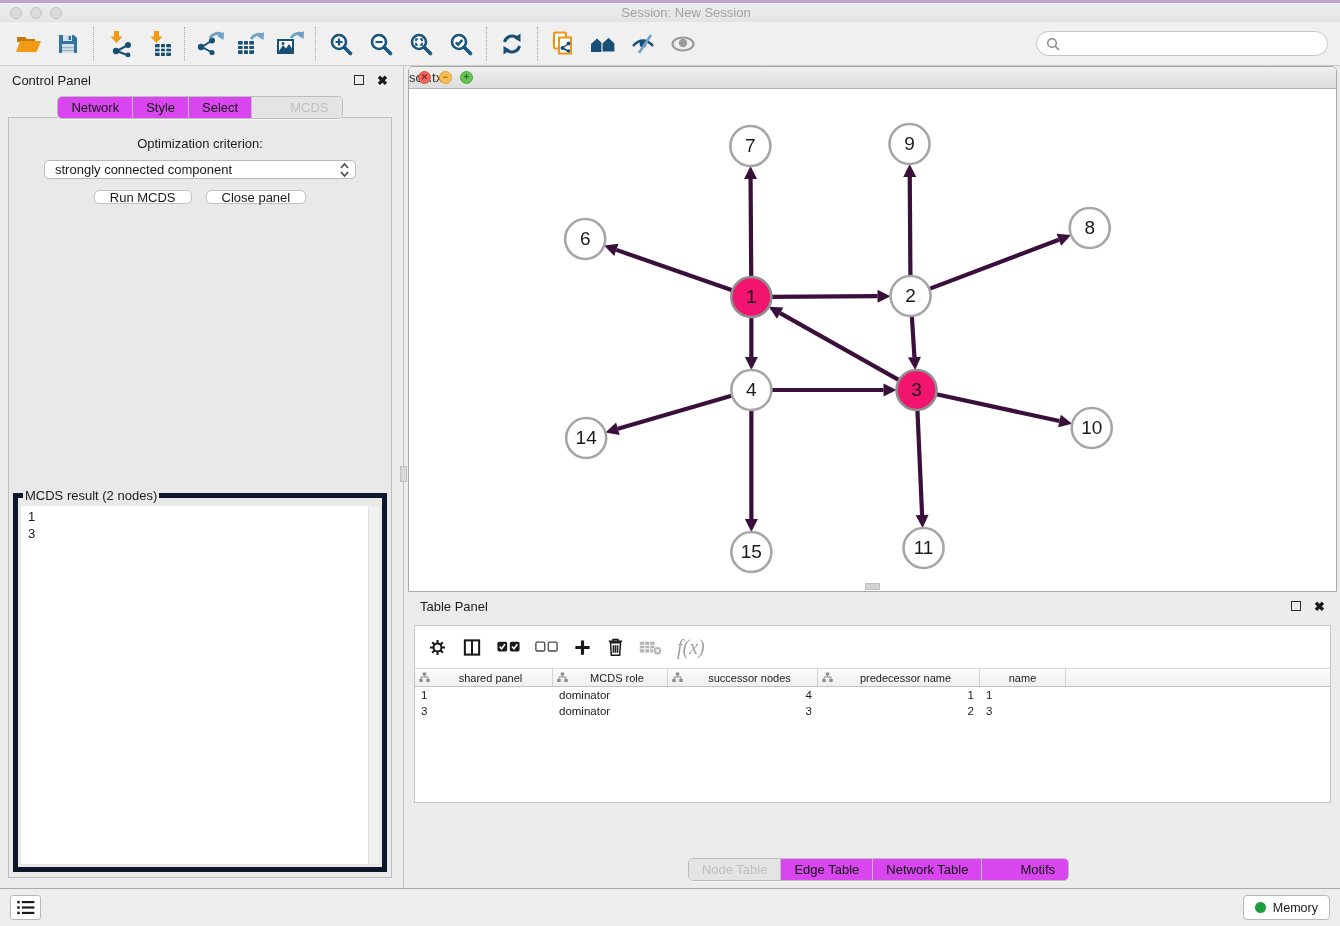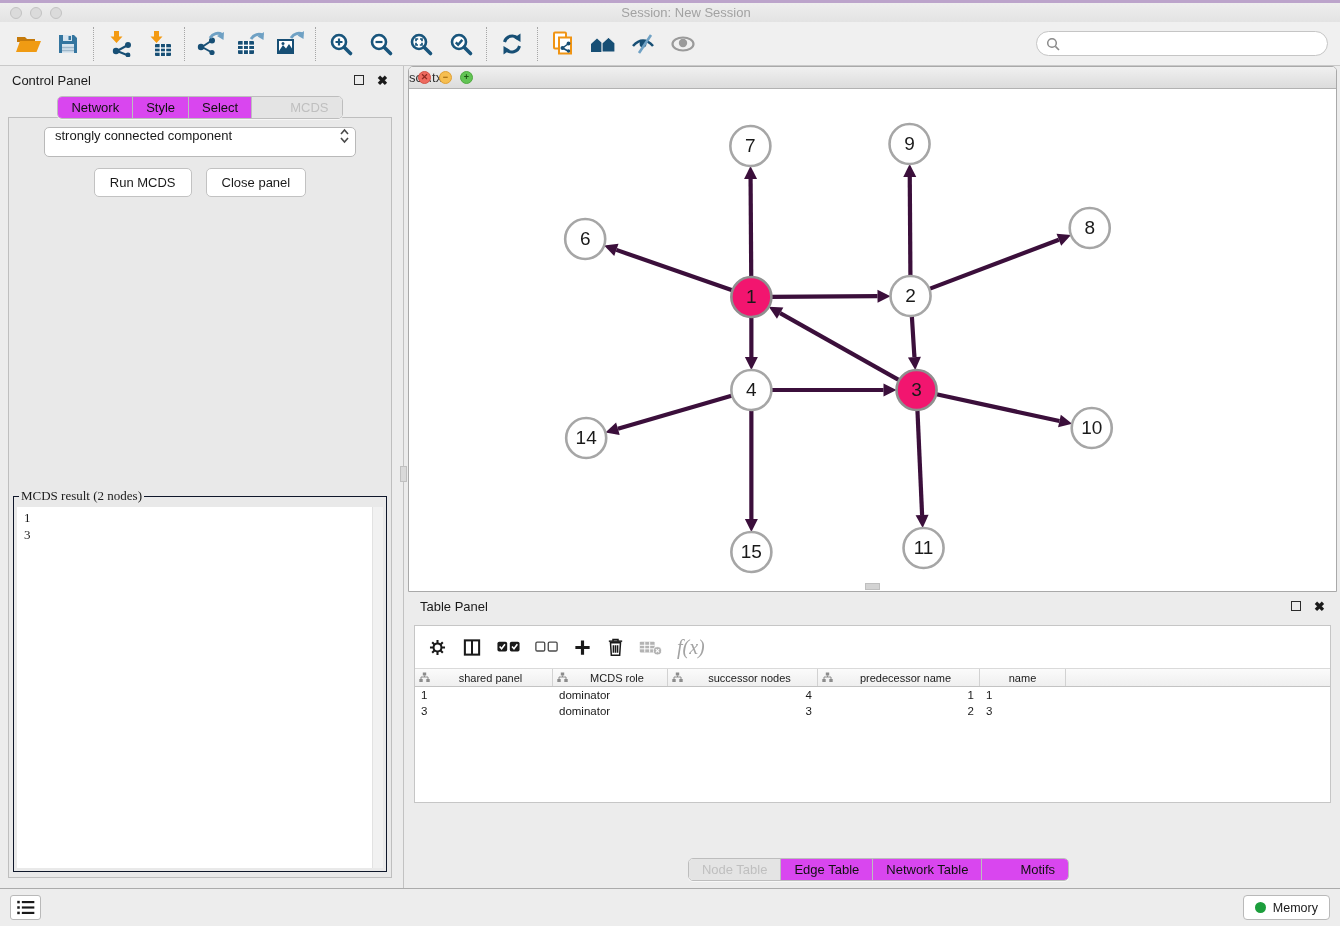--- a/index.html
+++ b/index.html
@@ -28,26 +28,26 @@
   .close-x { font-size:13px; font-weight:bold; color:#1a1a1a; line-height:1; }
 
   .seg { display:flex; border:1px solid #BDBDBD; border-radius:5px; overflow:hidden; background:#fff; font-size:13px; box-shadow:0 1px 0 rgba(255,255,255,.6); }
   .seg .tab { padding:3px 13px; border-right:1px solid #BDBDBD; background:#d946ef; color:#111; cursor:default; white-space:nowrap; }
   .seg .tab:last-child { border-right:none;padding-left:38px; }
   .seg .tab.selected { background:#E4E4E4; color:#BFBFBF; }
 
   .cp-tabs { position:absolute; top:30px; left:0; right:0; display:flex; justify-content:center; z-index:2; }
   .cp-box { position:absolute; top:51px; left:8px; right:8px; bottom:10px; border:1px solid #BEBEBE; background:#E9E9E9; }
   .opt-label { margin-top:18px; text-align:center; font-size:13px; }
-  .opt-select { margin:9px auto 0; width:312px; height:30px; background:#fff; border:1px solid #B9B9B9; border-radius:5px; display:flex; padding:0 6px 0 10px; font-size:13px; }
+  .opt-select { margin:9px auto 0; width:312px; height:19px; background:#fff; border:1px solid #B9B9B9; border-radius:5px; display:flex; align-items:center; padding:0 6px 0 10px; font-size:13px; }
   .opt-select .val { flex:1; }
   .btn-row { display:flex; justify-content:center; gap:14px; margin-top:11px; }
-  .btn { height:29px; padding:0 15px; background:#fff; border:1px solid #C2C2C2; border-radius:5px; font-size:13px; display:flex; align-items:center; }
-
-  .result-fieldset { position:absolute; left:4px; right:4px; top:370px; bottom:5px; border:1px solid #0f172a; padding:3px;font-family:Liberation Serif, serif; }
+  .btn { height:14px; padding:0 15px; background:#fff; border:1px solid #C2C2C2; border-radius:5px; font-size:13px; display:flex; align-items:center; }
+
+  .result-fieldset { position:absolute; left:4px; right:4px; top:370px; bottom:5px; border:5px solid #0f172a; padding:3px; }
   .result-fieldset legend { font-size:13px; padding:0 2px; margin-left:2px; }
   .result-area { background:#fff; width:100%; height:100%; position:relative; font-size:13px; line-height:17px; padding:2px 2px 2px 7px; }
   .result-vtrack { position:absolute; top:0; right:0; width:11px; height:100%; background:#F1F1F1; border-left:1px solid #E2E2E2; }
 
   
   .vsplit { width:8px; flex:none; position:relative; background:#ECECEC; }
   .vsplit::before { content:""; position:absolute; left:3px; top:0; bottom:0; width:1px; background:#C2C2C2; }
   .vsplit .grip { position:absolute; top:400px; left:0; width:7px; height:16px; background:#D9D9D9; border:1px solid #C0C0C0; }
 
   
@@ -271,20 +271,21 @@
     </div>
     <div class="cp-tabs">
       <div class="seg">
         <span class="tab">Network</span>
         <span class="tab">Style</span>
         <span class="tab">Select</span>
         <span class="tab selected">MCDS</span>
       </div>
     </div>
     <div class="cp-box">
+      <div class="opt-label">Optimization criterion:</div>
       <div class="opt-select">
         <span class="val">strongly connected component</span>
         <svg width="9" height="16" viewBox="0 0 9 16">
             <path d="M1 6l3.5-4L8 6" fill="none" stroke="#4A4A4A" stroke-width="1.6"></path>
             <path d="M1 10l3.5 4L8 10" fill="none" stroke="#4A4A4A" stroke-width="1.6"></path>
           </svg>
       </div>
       <div class="btn-row">
         <div class="btn">Run MCDS</div>
         <div class="btn">Close panel</div>

